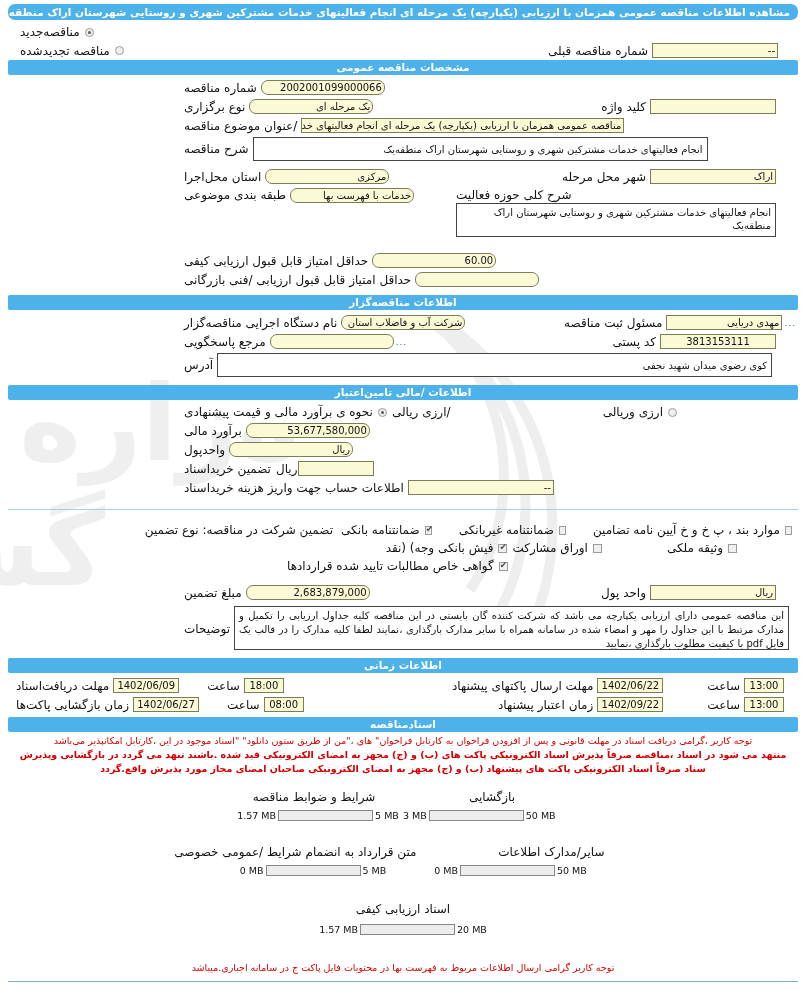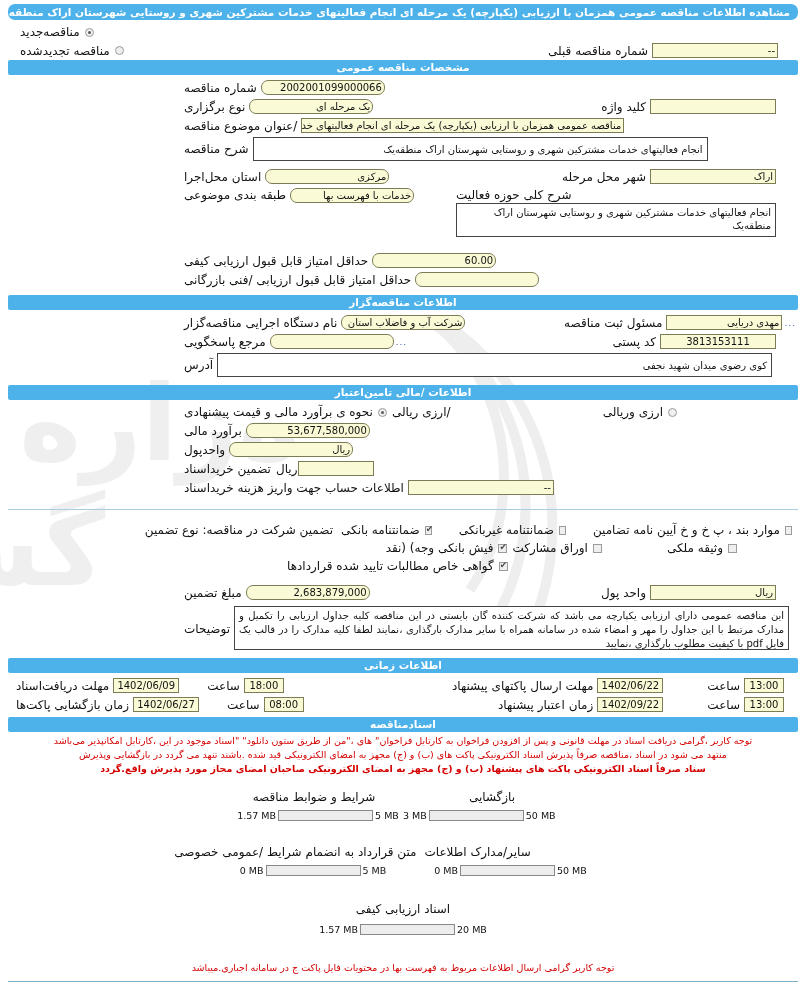--- a/index.html
+++ b/index.html
@@ -473,21 +473,21 @@
       <div style="width:4px;"></div>
     </div>
 
     <div style="height:3px;"></div>
   </div>
 
   <div class="bar">اسنادمناقصه</div>
 
   <div style="padding:2px 4px 0 4px;">
     <div class="redtxt">توجه کاربر ،گرامی دریافت اسناد در مهلت قانونی و پس از افزودن فراخوان به کارتابل فراخوان" های ،"من از طریق ستون دانلود" "اسناد موجود در این ،کارتابل امکانپذیر می‌باشد</div>
-    <div class="redtxt" style="font-weight:normal;">منتهد می شود در اسناد ،مناقصه صرفاً پذیرش اسناد الکترونیکی پاکت های (ب) و (ج) مجهز به امضای الکترونیکی قید شده .باشند تنهد می گردد در بازگشایی وپذیرش</div>
+    <div class="redtxt" style="font-weight:bold;">منتهد می شود در اسناد ،مناقصه صرفاً پذیرش اسناد الکترونیکی پاکت های (ب) و (ج) مجهز به امضای الکترونیکی قید شده .باشند تنهد می گردد در بازگشایی وپذیرش</div>
     <div class="redtxt" style="font-weight:bold;">سناد صرفاً اسناد الکترونیکی پاکت های پیشنهاد (ب) و (ج) مجهز به امضای الکترونیکی صاحبان امضای مجاز مورد پذیرش واقع.گردد</div>
   </div>
 
   <div style="padding:12px 8px 0 8px;">
 
     <div class="row" style="justify-content:center;">
       <div style="width:146px;"></div>
       <span class="lbl" style="width:170px;text-align:center;">بازگشایی</span>
       <span class="lbl" style="width:170px;text-align:center;">شرایط و ضوابط مناقصه</span>
       <div style="width:146px;"></div>
@@ -507,21 +507,21 @@
           <span>1.57 MB</span>
           <span class="track"><span class="fill" style="width:31%"></span></span>
           <span>5 MB</span>
         </span>
       </span>
       <div style="width:146px;"></div>
     </div>
 
     <div class="row" style="justify-content:center;padding-top:22px;">
       <div style="width:120px;"></div>
-      <span class="lbl" style="width:180px;text-align:left;">سایر/مدارک اطلاعات</span>
+      <span class="lbl" style="width:180px;text-align:right;">سایر/مدارک اطلاعات</span>
       <span class="lbl" style="width:215px;text-align:center;">متن قرارداد به  انضمام شرایط /عمومی  خصوصی</span>
       <div style="width:120px;"></div>
     </div>
 
     <div class="row" style="justify-content:center;padding-top:4px;">
       <div style="width:120px;"></div>
       <span style="width:180px;display:flex;justify-content:center;">
         <span class="bargrp">
           <span>0 MB</span>
           <span class="track"><span class="fill" style="width:0%"></span></span>

